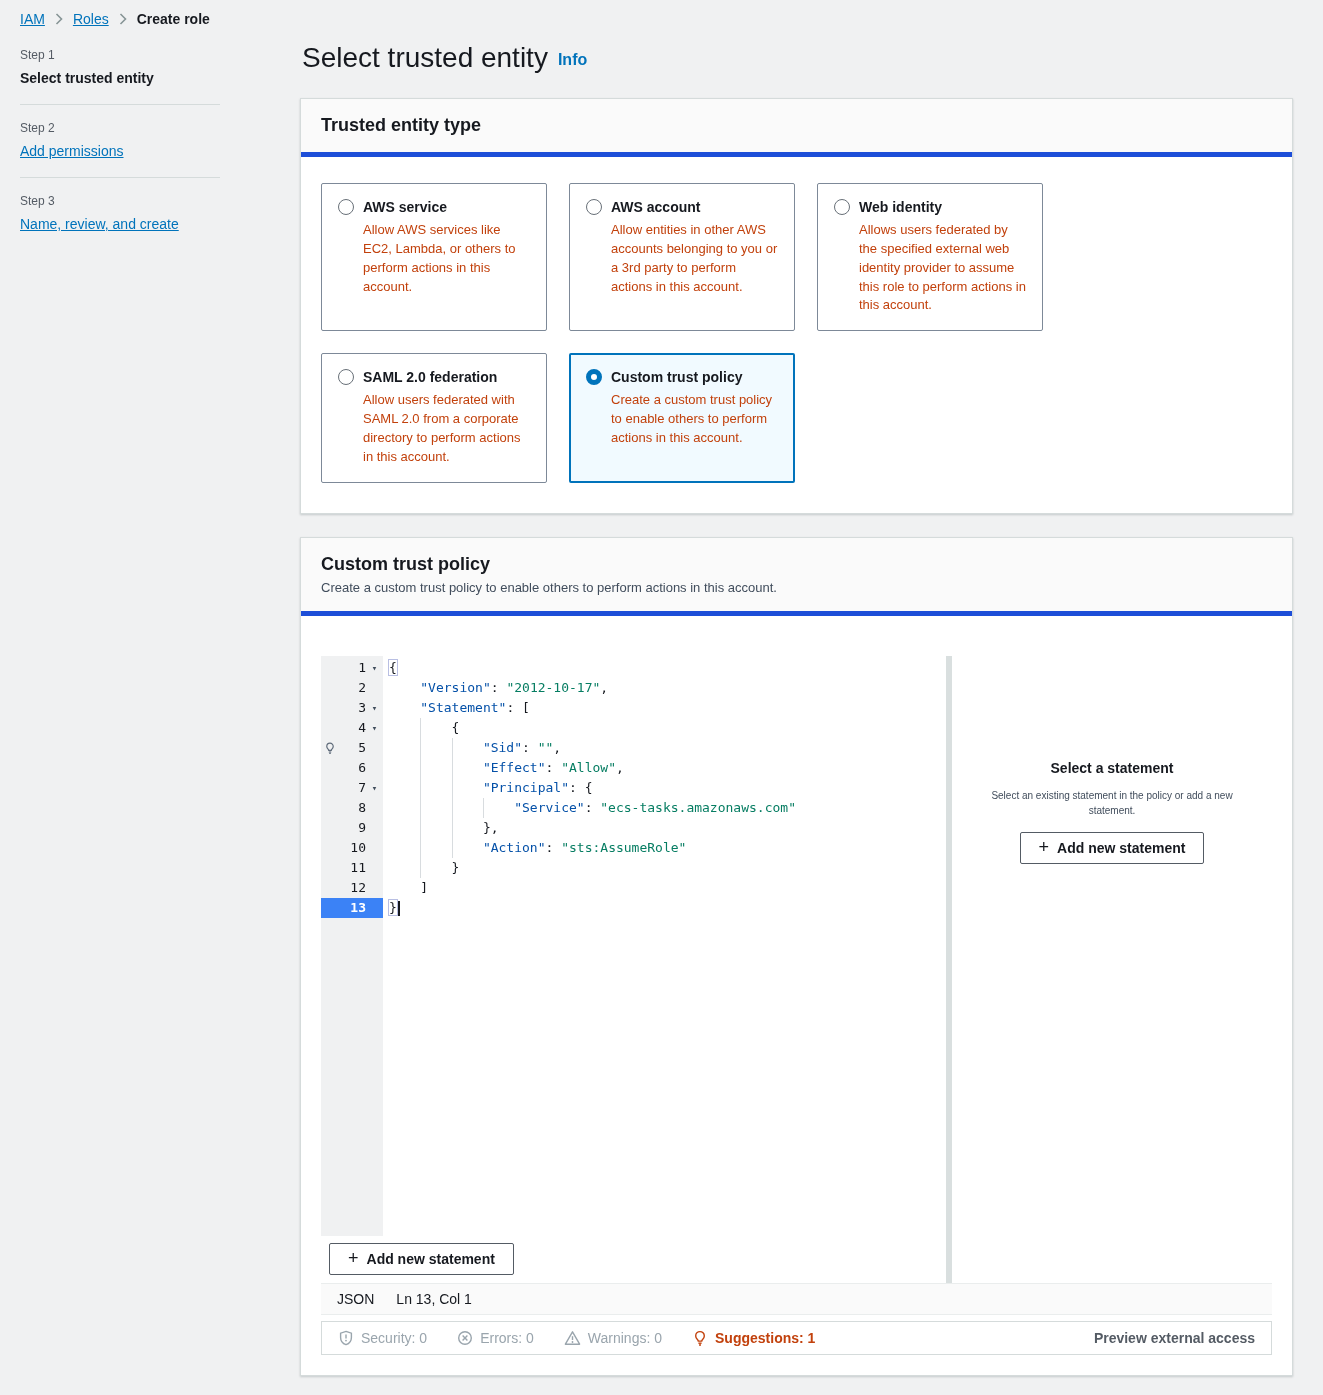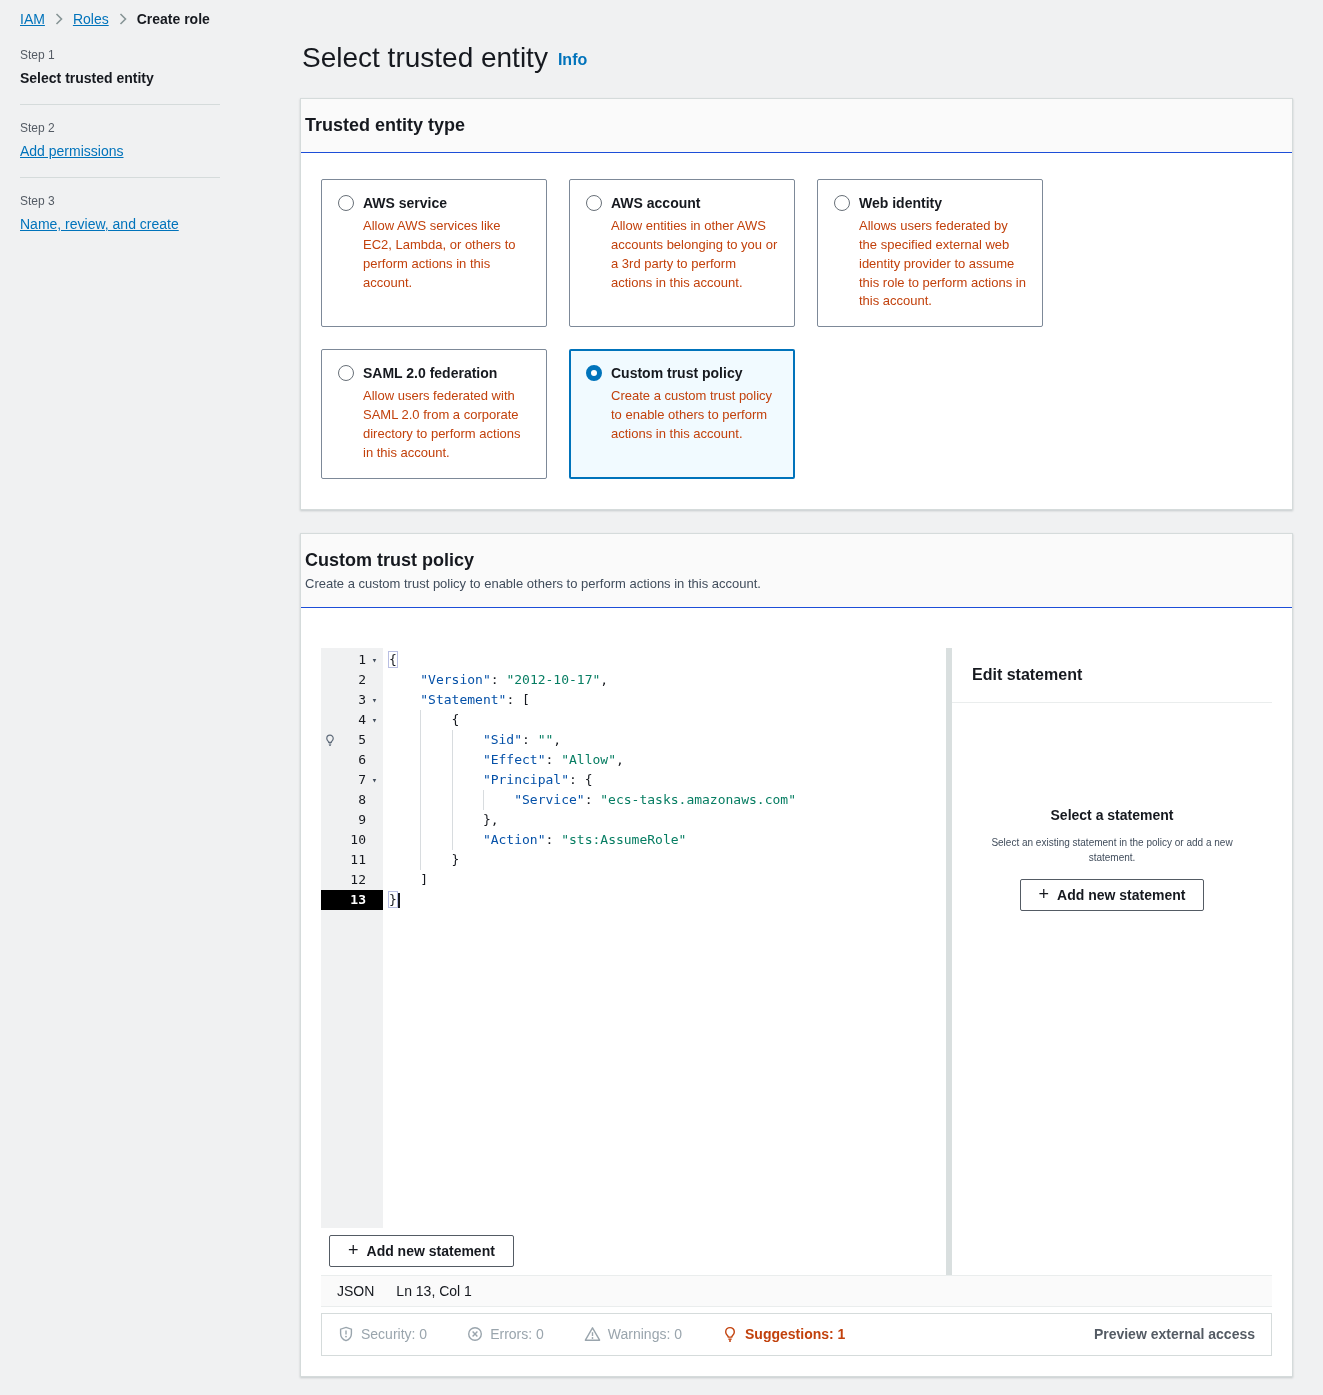--- a/index.html
+++ b/index.html
@@ -28,21 +28,21 @@
   .step-divider { border:none; border-top:1px solid #d5dbdb; margin:18px 0 16px 0; }
 
   
   .main { position:absolute; left:300px; top:42px; width:993px; }
   .title-row { display:flex; align-items:baseline; gap:10px; margin-bottom:24px; padding-left:2px; }
   .page-title { font-size:28px; font-weight:400; color:#16191f; }
   .info-link { font-size:16px; font-weight:bold; color:#0073bb; cursor:pointer; position:relative; top:-2px; }
 
   
   .panel { background:#fff; border:1px solid #d5dbdb; box-shadow:0 1px 2px rgba(0,28,36,.18); margin-bottom:23px; }
-  .panel-header { background:#fafafa; border-bottom:1px solid #1d4ed8; padding:16px 4px; }
+  .panel-header { background:#fafafa; border-bottom:5px solid #1d4ed8; padding:16px 20px; }
   .panel-title { font-size:18px; font-weight:bold; color:#16191f; }
   .panel-subtitle { font-size:13px; color:#414d5c; margin-top:5px; }
 
   
   .cards-body { padding:26px 20px 30px 20px; }
   .cards-grid { display:grid; grid-template-columns:repeat(3,226px); gap:22px; }
   .card { border:1px solid #7d8998; border-radius:2px; background:#fff; padding:15px 16px; cursor:pointer; }
   .card.selected { border:2px solid #0073bb; background:#f1faff; padding:14px 15px; }
   .card-head { display:flex; align-items:center; gap:9px; }
   .radio { width:16px; height:16px; border-radius:50%; background:#fff; border:1px solid #687078; flex:none; }
@@ -55,21 +55,21 @@
   .editor-wrap { display:flex; width:100%; }
   .editor-pane { flex:1 1 auto; min-width:0; }
   .code-area { position:relative; height:580px; background:#fff; overflow:hidden; cursor:text; }
   .code-area::before { content:""; position:absolute; left:0; top:0; bottom:0; width:62px; background:#f0f1f2; }
   #code-lines { position:relative; font-family:"DejaVu Sans Mono", monospace; font-size:13px; line-height:20px; padding-top:2px; }
   .cl { display:flex; height:20px; align-items:center; }
   .gut { display:flex; align-items:center; width:62px; flex:none; height:20px; }
   .g-bulb { width:17px; flex:none; display:flex; align-items:center; justify-content:center; color:#5f6b7a; }
   .g-num { flex:1; text-align:right; color:#16191f; }
   .g-fold { width:17px; flex:none; text-align:center; font-size:9px; color:#414d5c; cursor:pointer; }
-  .cl.sel .gut { background:#000000; }
+  .cl.sel .gut { background:#3b82f6; }
   .cl.sel .g-num { color:#fff; font-weight:bold; }
   .code { white-space:pre; padding-left:6px; }
   .ind { display:inline-block; width:4ch; height:20px; vertical-align:top; }
   .ind.g { box-shadow:inset 1px 0 0 #d8dcdf; }
   .seg-p { color:#16191f; }
   .seg-k { color:#0551a8; }
   .seg-s { color:#067d62; }
   .seg-b { color:#16191f; box-shadow:0 0 0 1px #b9bfe3; }
   .cursor { display:inline-block; width:2px; height:15px; background:#16191f; vertical-align:middle; margin-left:1px; }
 
@@ -88,22 +88,22 @@
   .stmt-header { padding:18px 20px; font-size:16px; font-weight:bold; border-bottom:1px solid #eaeded; }
   .stmt-body { text-align:center; padding:104px 24px 0 24px; }
   .stmt-empty-title { font-size:14px; font-weight:bold; margin-bottom:12px; }
   .stmt-empty-desc { font-size:10px; color:#414d5c; line-height:1.5; margin-bottom:14px; }
 
   .status-row {
     height:32px; background:#fafafa; border-top:1px solid #eaeded; border-bottom:1px solid #eaeded;
     display:flex; align-items:center; gap:22px; padding-left:16px; font-size:14px; color:#16191f;
   }
   .validation-box {
-    margin-top:6px; border:1px solid #d5dbdb; background:#fff; height:43px;
-    display:flex; align-items:center; padding:0 16px; gap:40px;
+    margin-top:6px; border:1px solid #d5dbdb; background:#fff; height:34px;
+    display:flex; align-items:center; padding:0 16px; gap:30px;
   }
   .v-item { display:flex; align-items:center; gap:7px; font-size:14px; }
   .v-muted { color:#9aa5ad; }
   .v-strong { color:#c2410c; font-weight:bold; }
   .v-item svg { display:block; }
   .v-spacer { flex:1; }
   .preview-link { font-size:14px; font-weight:bold; color:#545b64; cursor:pointer; }
 </style>
 </head>
 <body>
@@ -326,21 +326,20 @@
             <button class="btn-secondary">
               <span class="plus-glyph">+</span>
               <span>Add new statement</span>
             </button>
           </div>
         </div>
 
         <div class="splitter"></div>
 
         <aside class="stmt-panel">
-          <div class="stmt-header">Edit statement</div>
           <div class="stmt-body">
             <div class="stmt-empty-title">Select a statement</div>
             <div class="stmt-empty-desc">Select an existing statement in the policy or add a new statement.</div>
             <button class="btn-secondary">
               <span class="plus-glyph">+</span>
               <span>Add new statement</span>
             </button>
           </div>
         </aside>
       </div>

